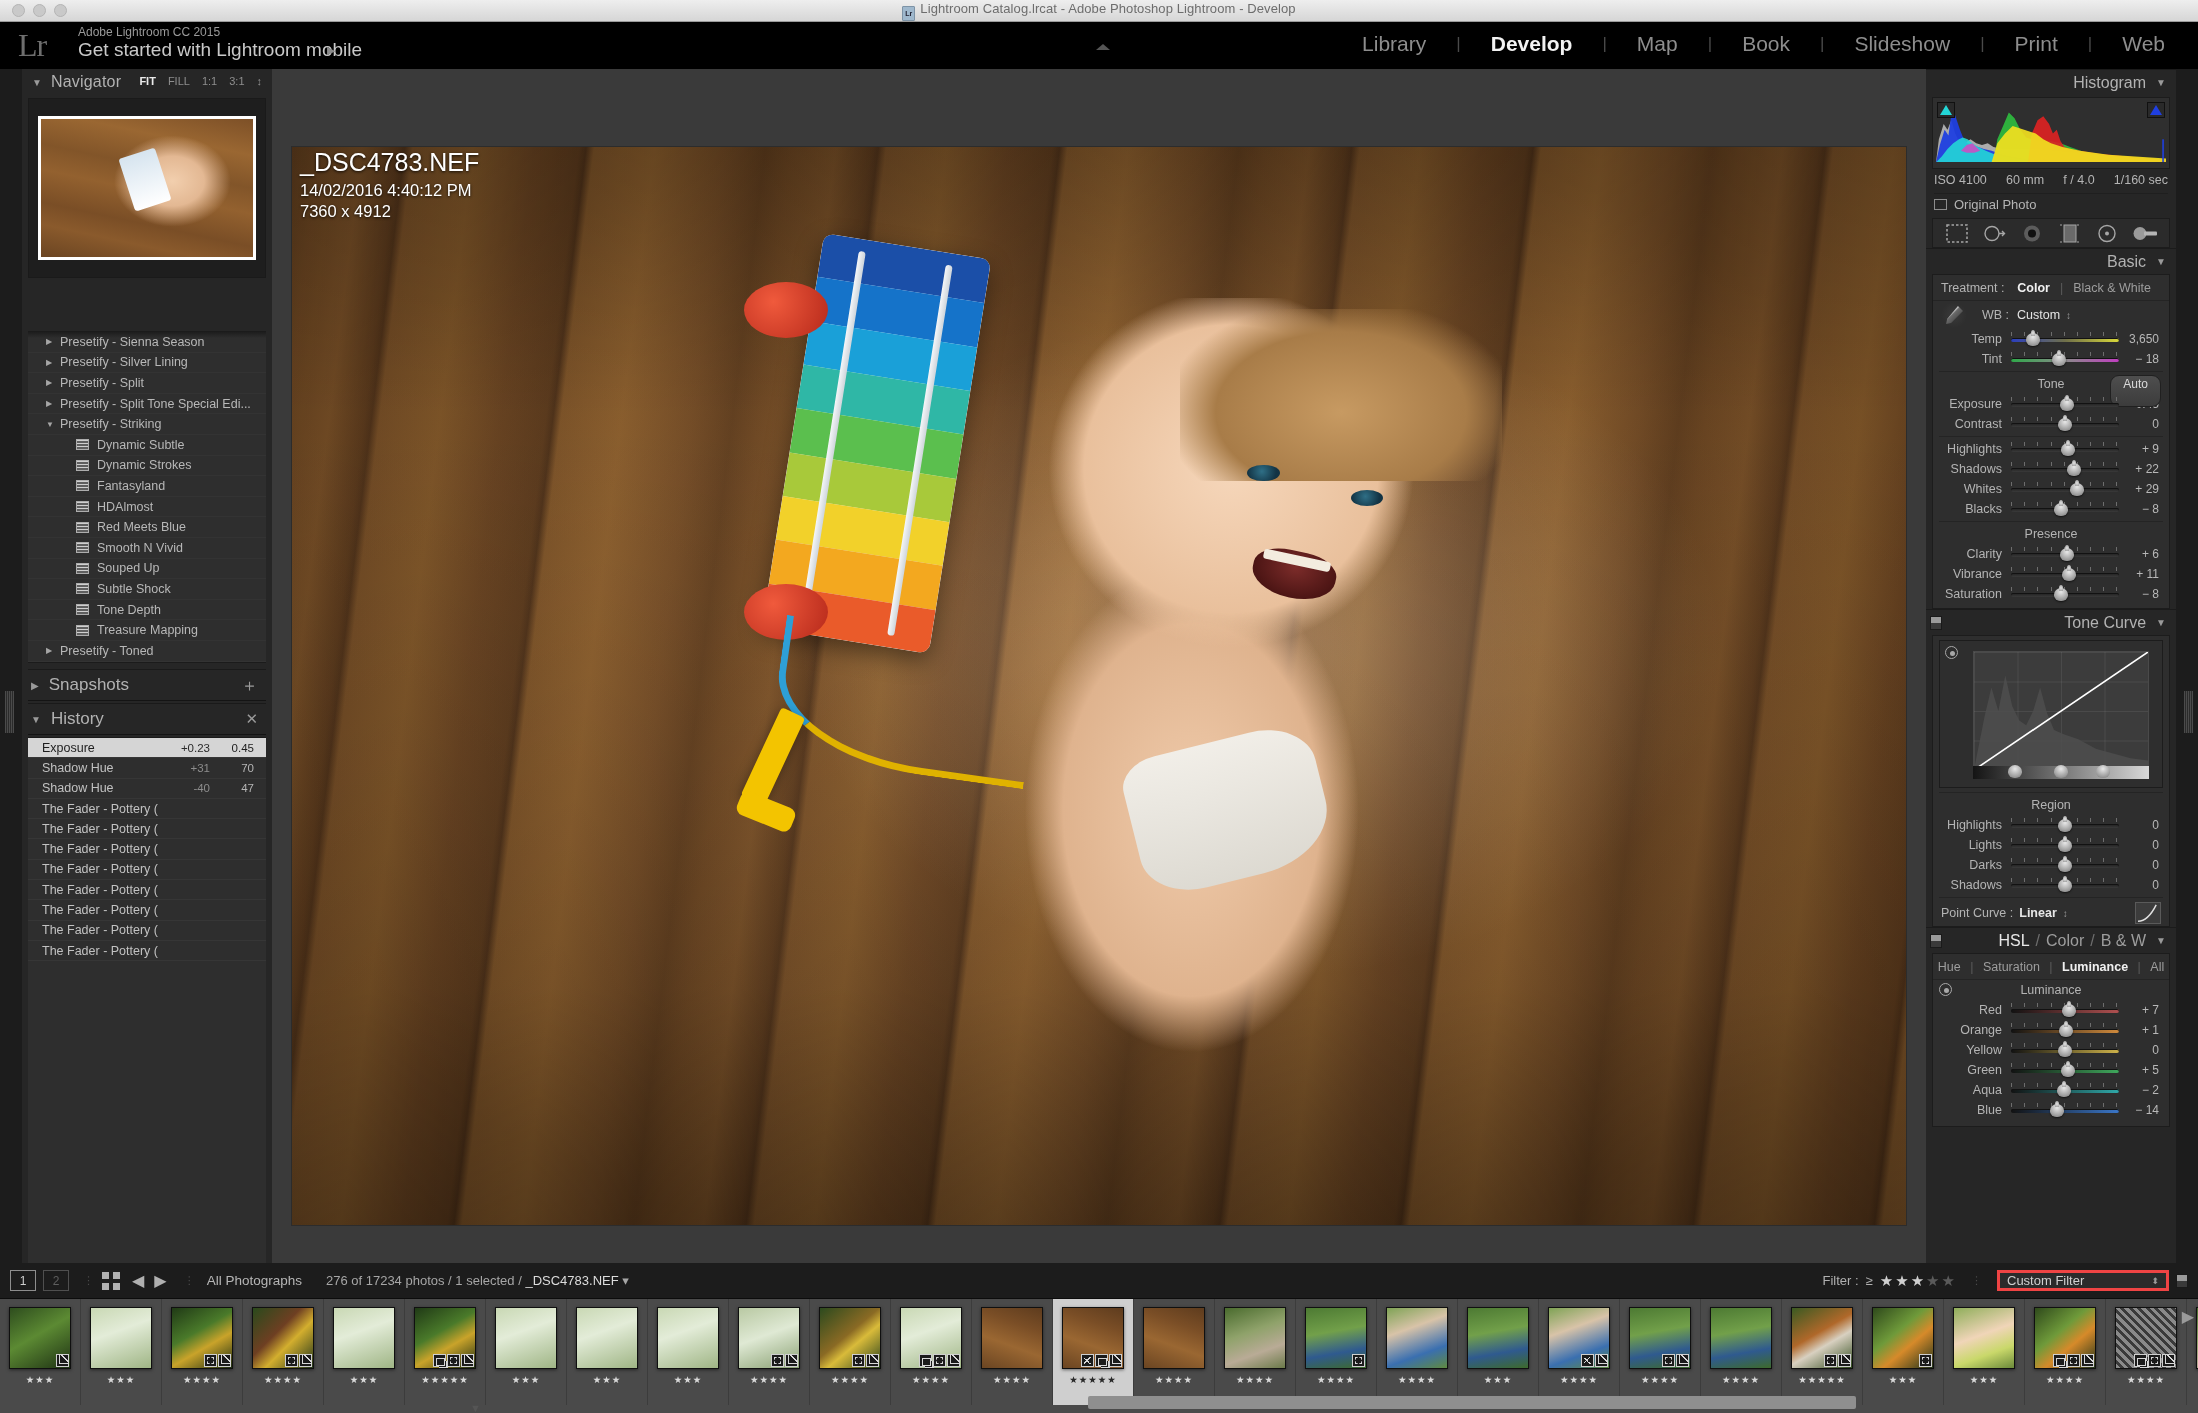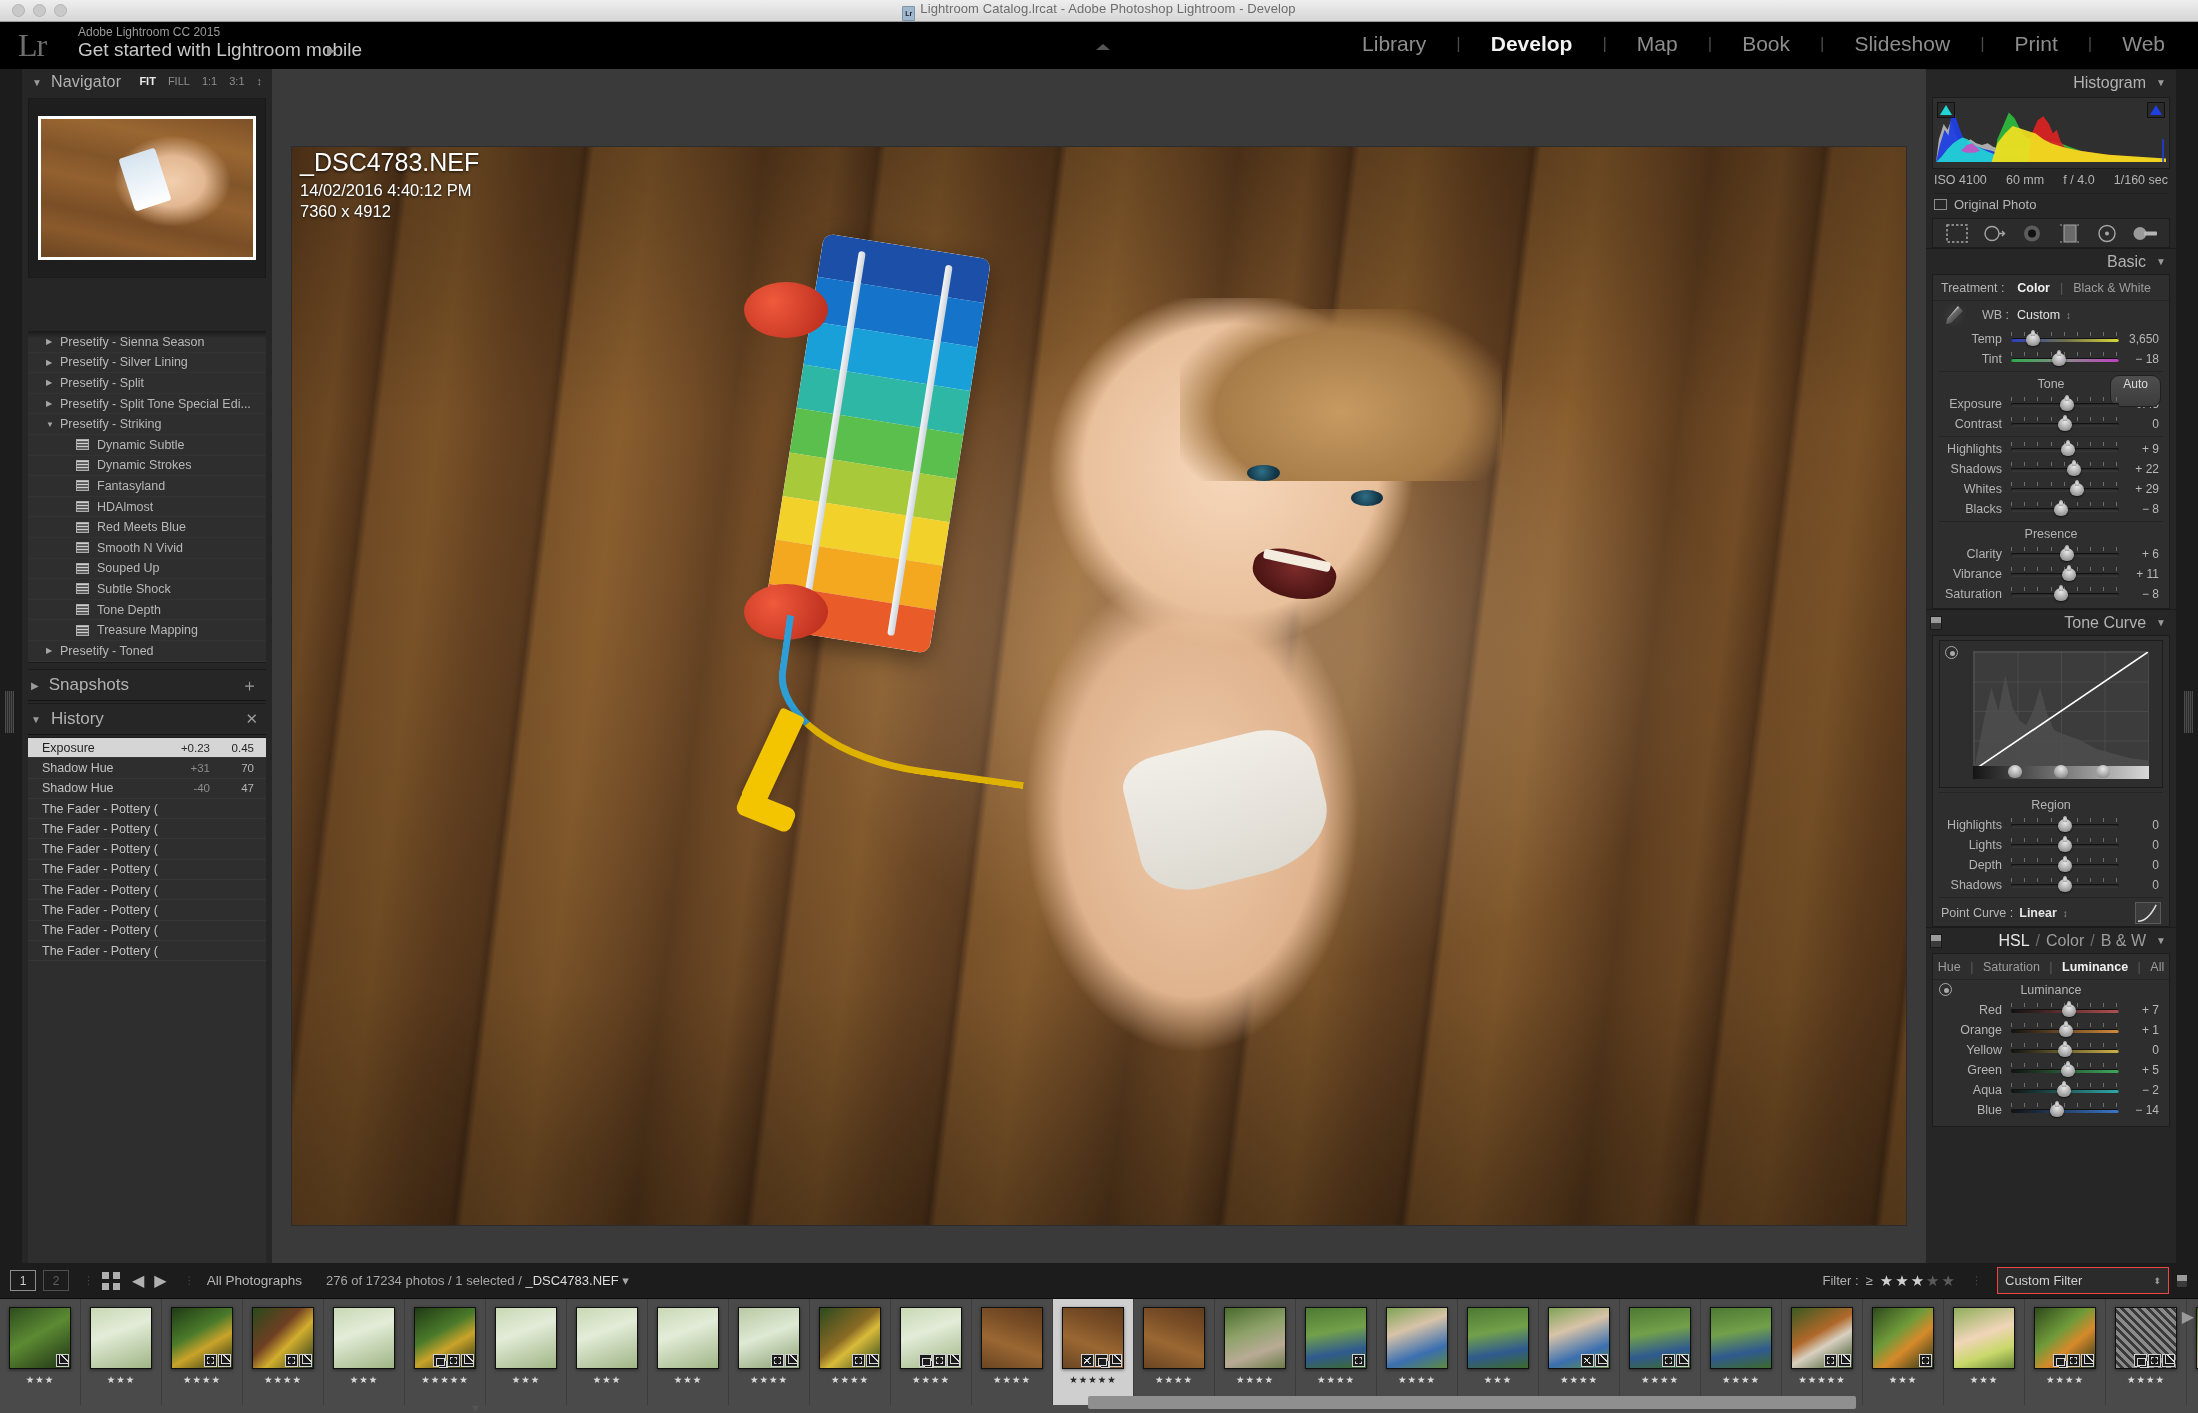--- a/index.html
+++ b/index.html
@@ -437,21 +437,21 @@
       linear-gradient(#b0b0b0,#b0b0b0), linear-gradient(#b0b0b0,#b0b0b0);
     background-size:7px 7px; background-repeat:no-repeat;
     background-position:0 0, 11px 0, 0 11px, 11px 11px;}
   .fs-arrow{ color:#b0b0b0; font-size:16px; margin-right:10px;}
   .fs-src{ margin-left:4px; color:#b6b6b6;}
   .fs-count{ margin-left:24px; color:#a6a6a6; font-size:13px;}
   .fs-count b{ color:#dcdcdc; font-weight:normal;}
   .fs-filter{ margin-left:auto; display:flex; align-items:center; gap:7px; font-size:13px; color:#b0b0b0;}
   .stars{ letter-spacing:2px; font-size:15px; color:#cfcfcf;}
   .stars .off{ color:#5a5a5a;}
-  .fs-select{ width:172px;height:27px; background:#2b2b2b; border:1px solid #ef4444;
+  .fs-select{ width:172px;height:21px; background:#2b2b2b; border:3px solid #ef4444;
     color:#d0d0d0; font-size:13px; display:flex; align-items:center; padding:0 7px;}
   .fs-select .sp{ margin-left:auto; color:#9a9a9a; font-size:9px;}
 
   .fs-track{ position:absolute; left:0; right:0; top:36px; bottom:0; background:#4a4a4a;
     display:flex; align-items:flex-start; overflow:hidden;}
   .thumb-cell{
     width:81px; height:106px; flex:none;
     border-right:1px solid #3c3c3c;
     display:flex; flex-direction:column; align-items:center;
     padding-top:8px; position:relative;
@@ -983,21 +983,21 @@
             <div class="slider-row">
               <span class="sl-label">Lights</span>
               <span class="sl-track">
                 <span class="sl-line" style="background:linear-gradient(#1f1f1f,#3a3a3a)"></span>
                 <span class="sl-ticks"></span>
                 <span class="sl-knob" style="left:50%"></span>
               </span>
               <span class="sl-val">0</span>
             </div>
             <div class="slider-row">
-              <span class="sl-label">Depth</span>
+              <span class="sl-label">Darks</span>
               <span class="sl-track">
                 <span class="sl-line" style="background:linear-gradient(#1f1f1f,#3a3a3a)"></span>
                 <span class="sl-ticks"></span>
                 <span class="sl-knob" style="left:50%"></span>
               </span>
               <span class="sl-val">0</span>
             </div>
             <div class="slider-row">
               <span class="sl-label">Shadows</span>
               <span class="sl-track">

